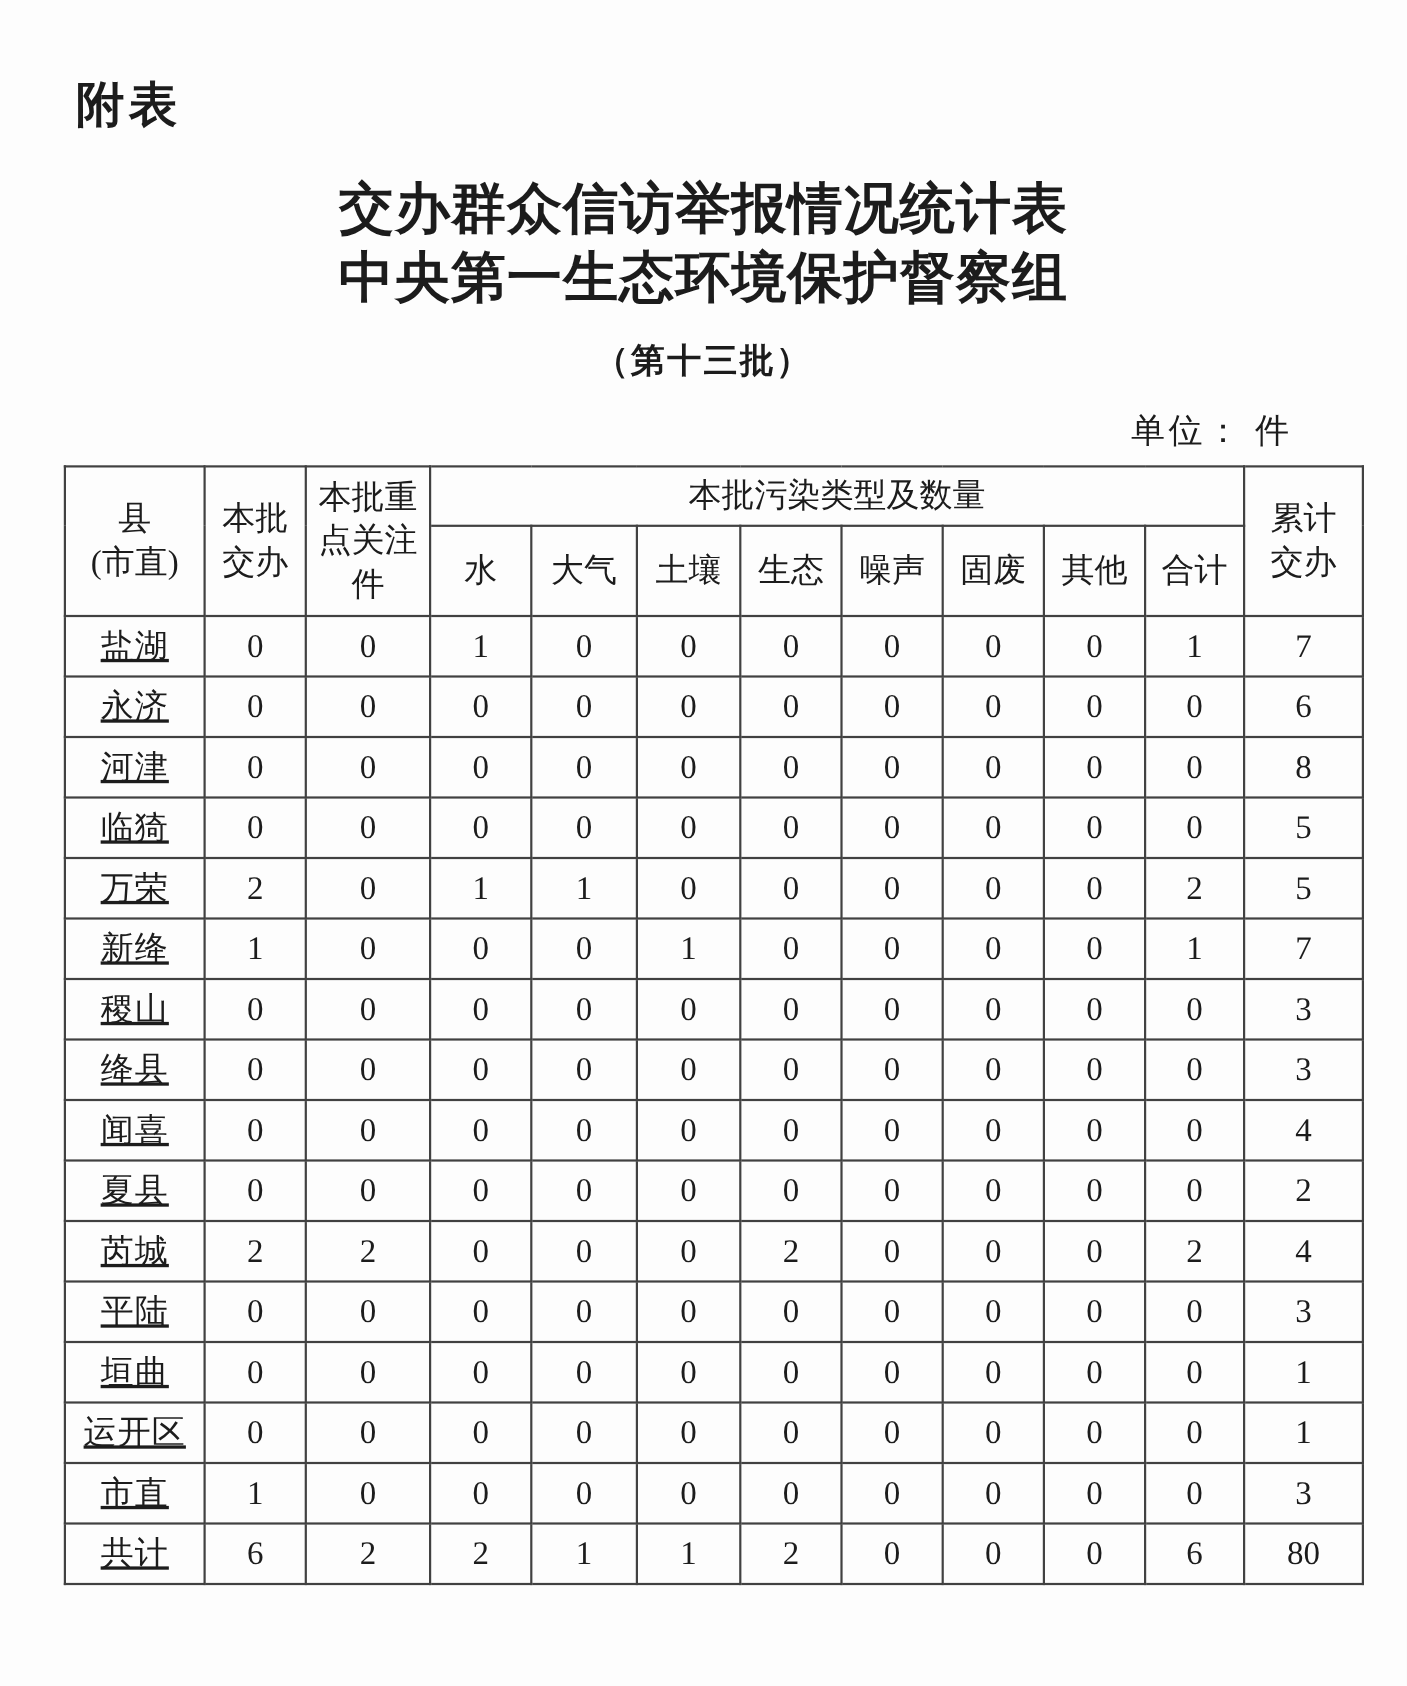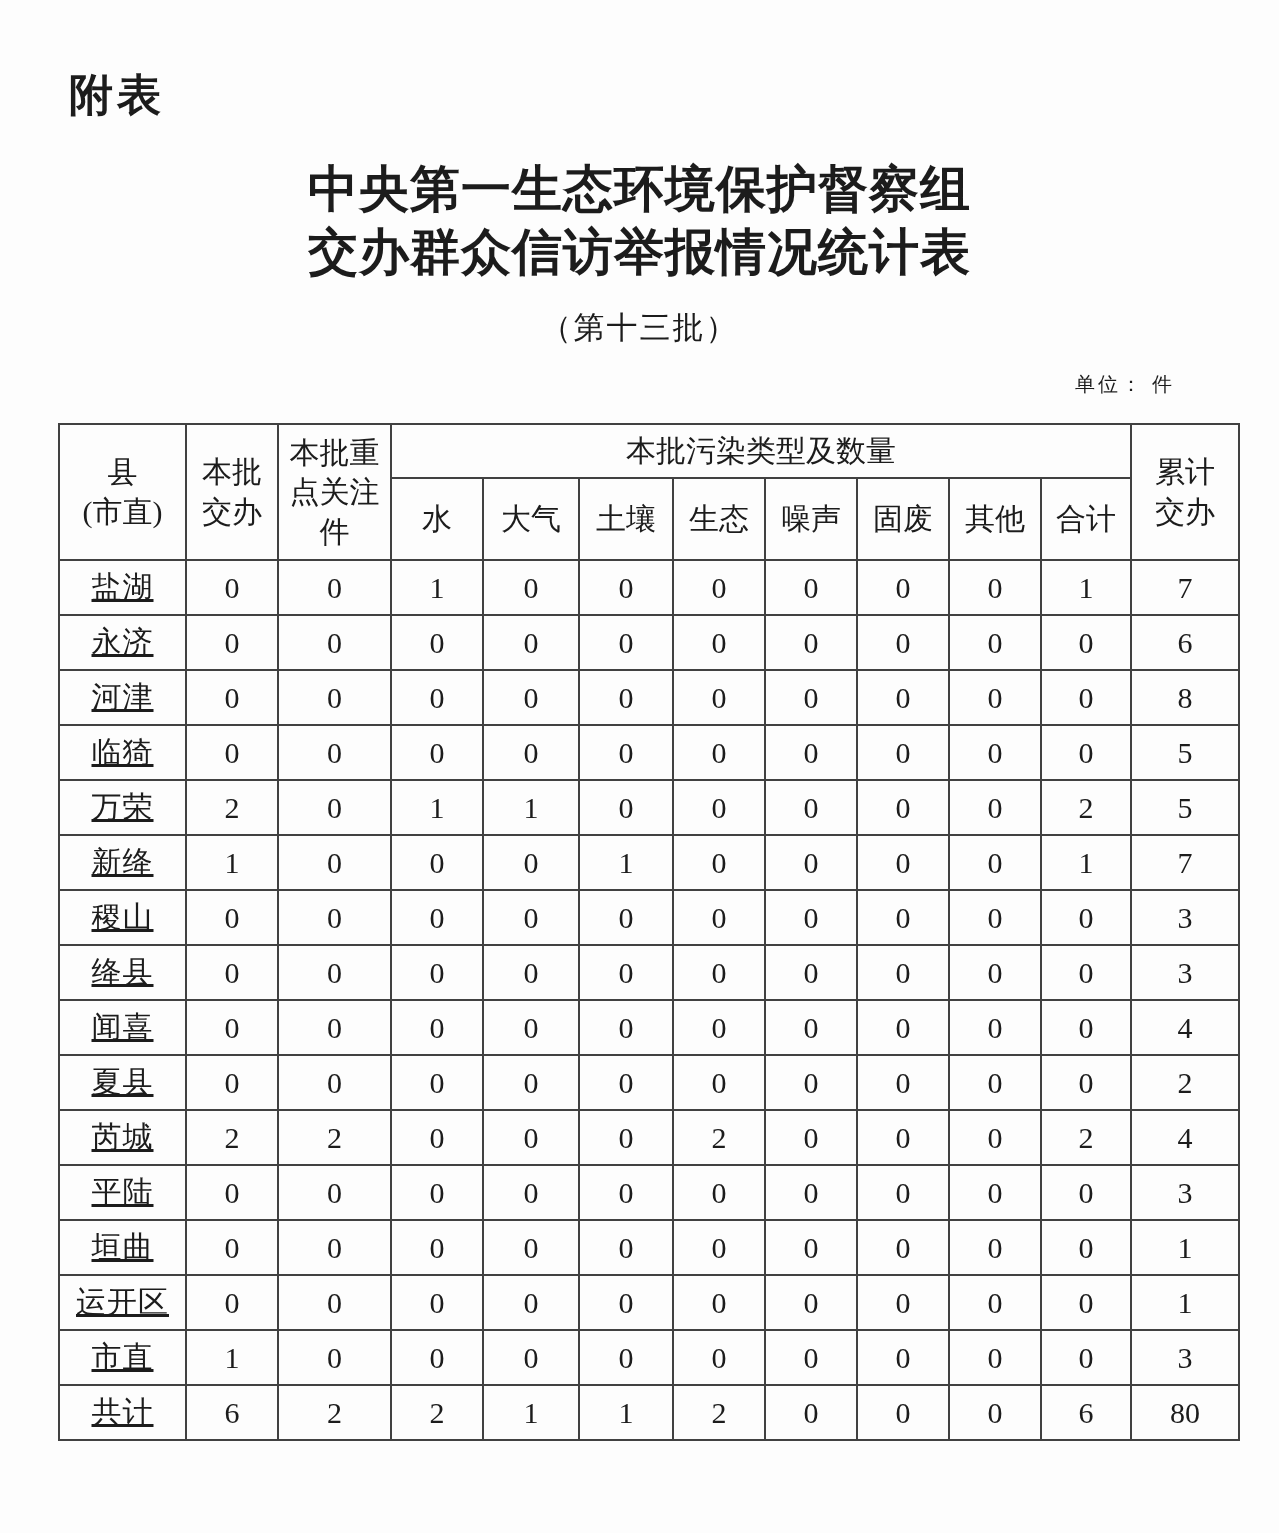--- a/index.html
+++ b/index.html
@@ -35,28 +35,28 @@
   }
   .title-line {
     font-size: 50px;
     font-weight: 700;
     line-height: 63px;
     letter-spacing: 1px;
   }
   .subtitle {
     margin-top: 23px;
     font-size: 31px;
-    font-weight: 400;
+    font-weight: 700;
     letter-spacing: 2px;
   }
   .unit-label {
     position: absolute;
     top: 371px;
     right: 104px;
-    font-size: 20px;
+    font-size: 31px;
     letter-spacing: 3px;
   }
   table.stats-table {
     position: absolute;
     left: 58px;
     top: 423px;
     width: 1180px;
     border-collapse: collapse;
     table-layout: fixed;
   }
@@ -79,22 +79,22 @@
   .stats-table td.region-cell { letter-spacing: 1px; text-decoration: underline; }
 </style>
 </head>
 <body>
 
 <div class="page">
 
   <div class="appendix-label">附表</div>
 
   <div class="title-block">
+    <div class="title-line">交办群众信访举报情况统计表</div>
     <div class="title-line">中央第一生态环境保护督察组</div>
-    <div class="title-line">交办群众信访举报情况统计表</div>
     <div class="subtitle">（第十三批）</div>
   </div>
 
   <div class="unit-label">单位：  件</div>
 
   <table class="stats-table">
     <colgroup>
       <col style="width:127px">
       <col style="width:92px">
       <col style="width:113px">

